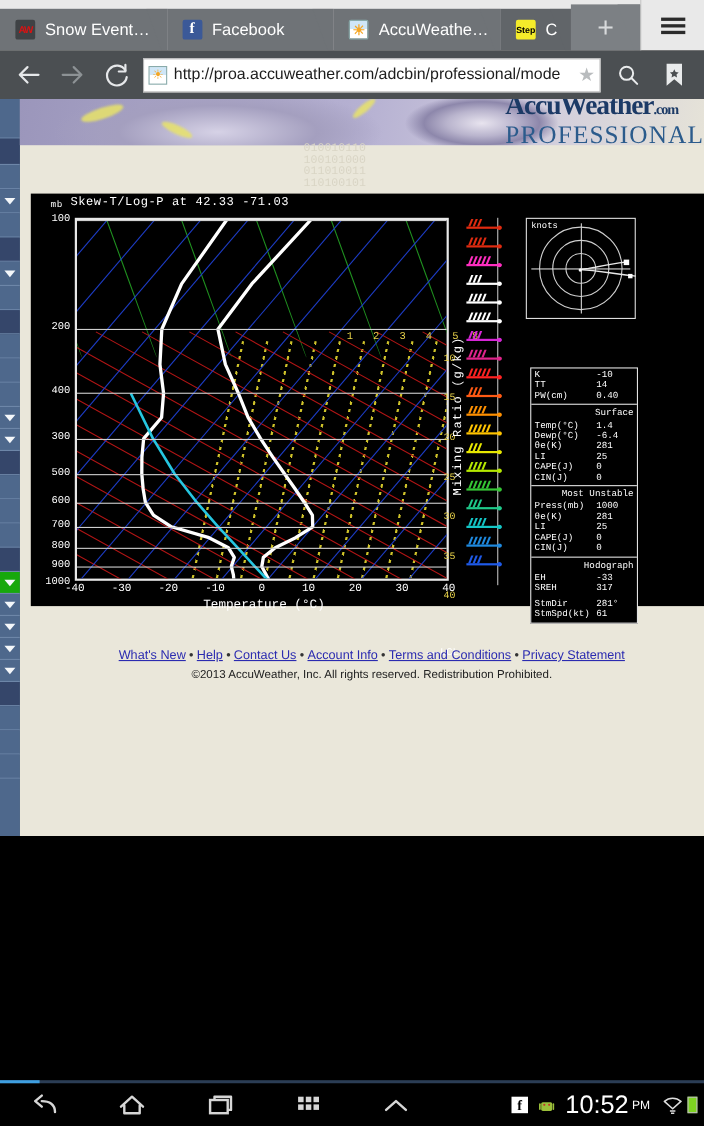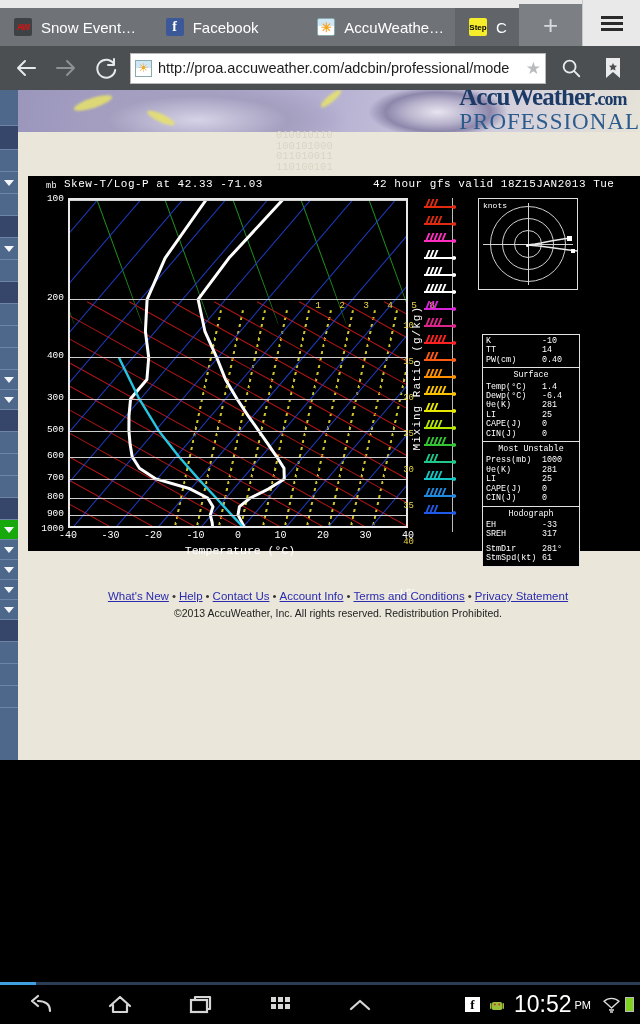--- a/index.html
+++ b/index.html
@@ -72,21 +72,21 @@
       radial-gradient(ellipse 150px 40px at 180px 30px, #d6d2e6 0%, #a49fbf 60%, rgba(164,159,191,0) 100%),
       linear-gradient(100deg,#9b96bb 0%,#a8a3c6 25%,#b6b1d2 50%,#cdc9dd 72%,#e6e3d8 100%); }
   .bannerimg .yel1, .bannerimg .yel2, .bannerimg .yel3{ position:absolute; background:#e8e36a;
     border-radius:50%; filter:blur(1px); opacity:.85; }
   .yel1{ left:55px; top:8px; width:40px; height:10px; transform:rotate(-18deg); }
   .yel2{ left:128px; top:24px; width:30px; height:8px; transform:rotate(25deg); }
   .yel3{ left:300px; top:5px; width:26px; height:7px; transform:rotate(-40deg); }
   .brand{ position:absolute; right:0; top:-4px; text-align:left; }
   .brand .b1{ font-family:"Liberation Serif",serif; font-weight:bold; font-size:25px;
     color:#1c3a66; letter-spacing:-1px; line-height:22px; }
-  .brand .b1 em{ font-style:normal; font-size:18px; }
+  .brand .b1 em{ font-style:normal; font-size:13px; }
   .brand .b2{ font-family:"Liberation Serif",serif; font-size:23px; color:#2b5b8c;
     letter-spacing:1px; line-height:24px; }
   .fmrow{ position:absolute; left:0; top:42px; width:622px; height:44px; }
   .fmtitle{ position:absolute; left:18px; top:8px; font-family:"Liberation Serif",serif;
     font-weight:bold; font-size:21px; color:#5f7e9c; letter-spacing:0px; }
   .binary{ position:absolute; left:258px; top:-2px; font-family:"Liberation Mono",monospace;
     font-size:10.5px; color:#d9d5c5; line-height:10.5px; }
 
   
   .sktwrap{ position:absolute; left:10px; top:86px; width:612px; height:375px; background:#000; }
@@ -141,21 +141,21 @@
   .hodo .hy{ position:absolute; top:4px; bottom:4px; left:50%; width:1px; background:#d5d5d5; }
   .hodo .knots{ position:absolute; left:4px; top:2px; font-family:"Liberation Mono",monospace;
     font-size:8px; color:#fff; }
   .hodo .dot{ position:absolute; width:3px; height:3px; background:#fff; border-radius:50%; }
 
   .indices{ position:absolute; left:454px; top:158px; width:98px;
     border:1.5px solid #e2e2e2; background:#000; color:#fff;
     font-family:"Liberation Mono",monospace; font-size:8.4px; line-height:9.4px; }
   .ind-sec{ padding:2px 3px; border-bottom:1.5px solid #e2e2e2; }
   .ind-sec:last-child{ border-bottom:none; }
-  .ind-hd{ text-align:center; padding:1px 0 2px; }
+  .ind-hd{ text-align:right; padding:1px 0 2px; }
   .ind-row{ display:flex; }
   .ind-row .k{ flex:0 0 56px; overflow:hidden; white-space:nowrap; }
   .ind-row .v{ flex:1; }
   .ind-gap{ height:5px; }
 
   
   .footer{ position:absolute; left:18px; top:500px; width:604px; text-align:center; }
   .flinks{ font-size:11.5px; color:#2d2d8f; }
   .flinks a{ color:#2b2bb0; text-decoration:underline; }
   .flinks .sep{ color:#333; text-decoration:none; margin:0 3px; }
@@ -317,21 +317,20 @@
 
       <div class="fmrow">
         <div class="binary">010010110<br>100101000<br>011010011<br>110100101</div>
       </div>
 
       <div class="sktwrap">
 
         <div class="skt-title">
           <span class="mb">mb</span>
           <span class="t1">Skew-T/Log-P at 42.33    -71.03</span>
-          <span class="t2">42 hour gfs valid  18Z15JAN2013  Tue</span>
         </div>
 
         <div class="pressax" id="pressax">
             <span style="top: 0px;">100</span>
             <span style="top: 99.3399px;">200</span>
             <span style="top: 157.45px;">400</span>
             <span style="top: 198.68px;">300</span>
             <span style="top: 230.66px;">500</span>
             <span style="top: 256.79px;">600</span>
             <span style="top: 278.882px;">700</span>

